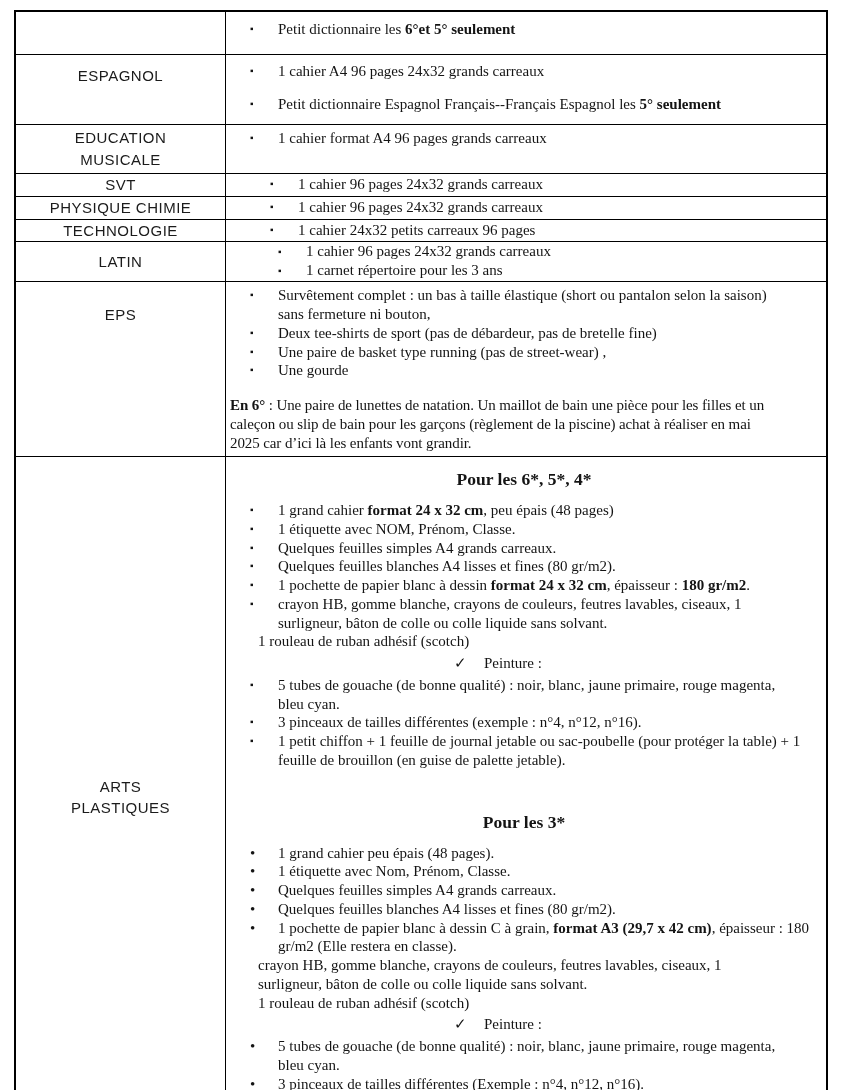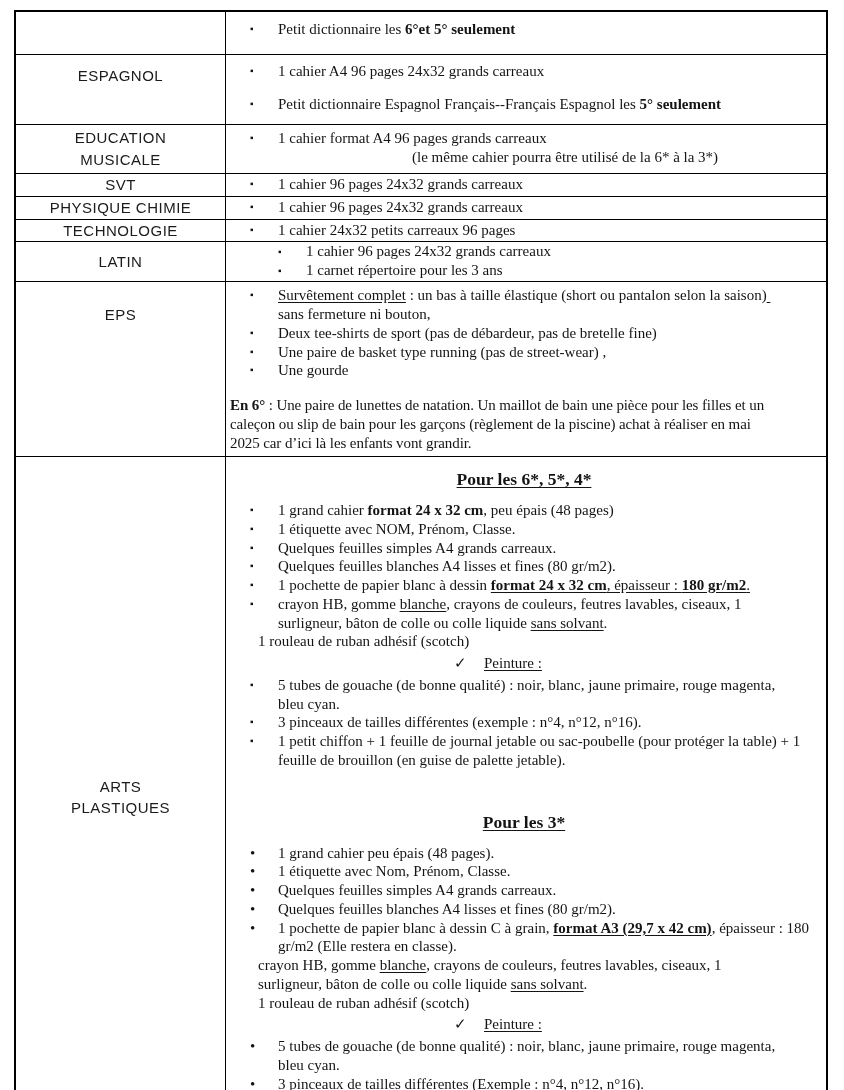--- a/index.html
+++ b/index.html
@@ -22,40 +22,40 @@
     font-size:15px; letter-spacing:0.5px; line-height:1.45; color:#1b1b1b;
   }
   .items { flex:1; min-width:0; box-sizing:border-box; padding:4px 4px 4px 0; font-size:15px; line-height:1.25; }
   .item { margin:0; }
   .li { display:flex; padding-left:24px; }
   .marker { flex:none; width:28px; }
   .sq .marker { font-size:10px; line-height:1.85; }
   .rd .marker { font-size:15px; }
   .txt { flex:1; min-width:0; }
   .b { font-weight:bold; }
-  .u { text-decoration:underline; text-underline-offset:2px; }
+  .u { text-underline-offset:2px; }
   .h { text-align:center; font-size:17.5px; margin:10px 0; }
   .plain { margin-left:32px; }
   .indent { margin-left:186px; }
   .check { margin:3px 0 3px 228px; padding-left:0; }
   .check .marker { width:30px; font-size:15px; }
   .para { margin:0 0 0 4px; letter-spacing:-0.1px; }
   .gap { height:16px; }
   .sans { font-family:"Liberation Sans", sans-serif; font-size:16px; line-height:1.25; }
 
   
   [data-row="r-dict"]     { min-height:43px; }
   [data-row="r-dict"] .items { padding-top:8px; }
   [data-row="r-espagnol"] { min-height:70px; }
   [data-row="r-espagnol"] .items { padding-top:7px; }
   [data-row="r-espagnol"] .item + .item { margin-top:14px; }
   [data-row="r-espagnol"] .subject { justify-content:flex-start; padding-top:10px; }
   [data-row="r-edumus"]   { min-height:49px; }
   [data-row="r-edumus"] .items { padding-top:4px; }
-  [data-row="r-svt"], [data-row="r-pc"], [data-row="r-tech"] { min-height:22px; }
+  [data-row="r-svt"], [data-row="r-pc"], [data-row="r-tech"] { min-height:22px;gap:20px; }
   [data-row="r-svt"] .items, [data-row="r-pc"] .items, [data-row="r-tech"] .items { padding-top:1px; padding-bottom:1px; }
   [data-row="r-latin"]    { min-height:37px;gap:28px; }
   [data-row="r-latin"] .items { padding-top:1px; padding-bottom:1px; line-height:1.18; }
   [data-row="r-eps"]      { min-height:170px; }
   [data-row="r-eps"] .subject { justify-content:flex-start; padding-top:22px; }
   [data-row="r-arts"]     { min-height:617px; }
   [data-row="r-arts"] .items { padding-top:2px; }
 </style>
 </head>
 <body>
@@ -89,21 +89,20 @@
       <div class="row" data-row="r-edumus">
         <div class="subject">
           <div class="subject-line">EDUCATION</div>
           <div class="subject-line">MUSICALE</div>
         </div>
         <div class="items">
           <div class="item sq li">
             <span class="marker">▪</span>
             <span class="txt"><span>1 cahier format A4 96 pages grands carreaux</span></span>
           </div>
-          <div class="item indent"><span class="txt"><span>(le même cahier pourra être utilisé de la 6* à la 3*)</span></span></div>
         </div>
       </div>
       <div class="row" data-row="r-svt">
         <div class="subject">
           <div class="subject-line">SVT</div>
         </div>
         <div class="items">
           <div class="item sq li">
             <span class="marker">▪</span>
             <span class="txt"><span>1 cahier 96 pages 24x32 grands carreaux</span></span>

